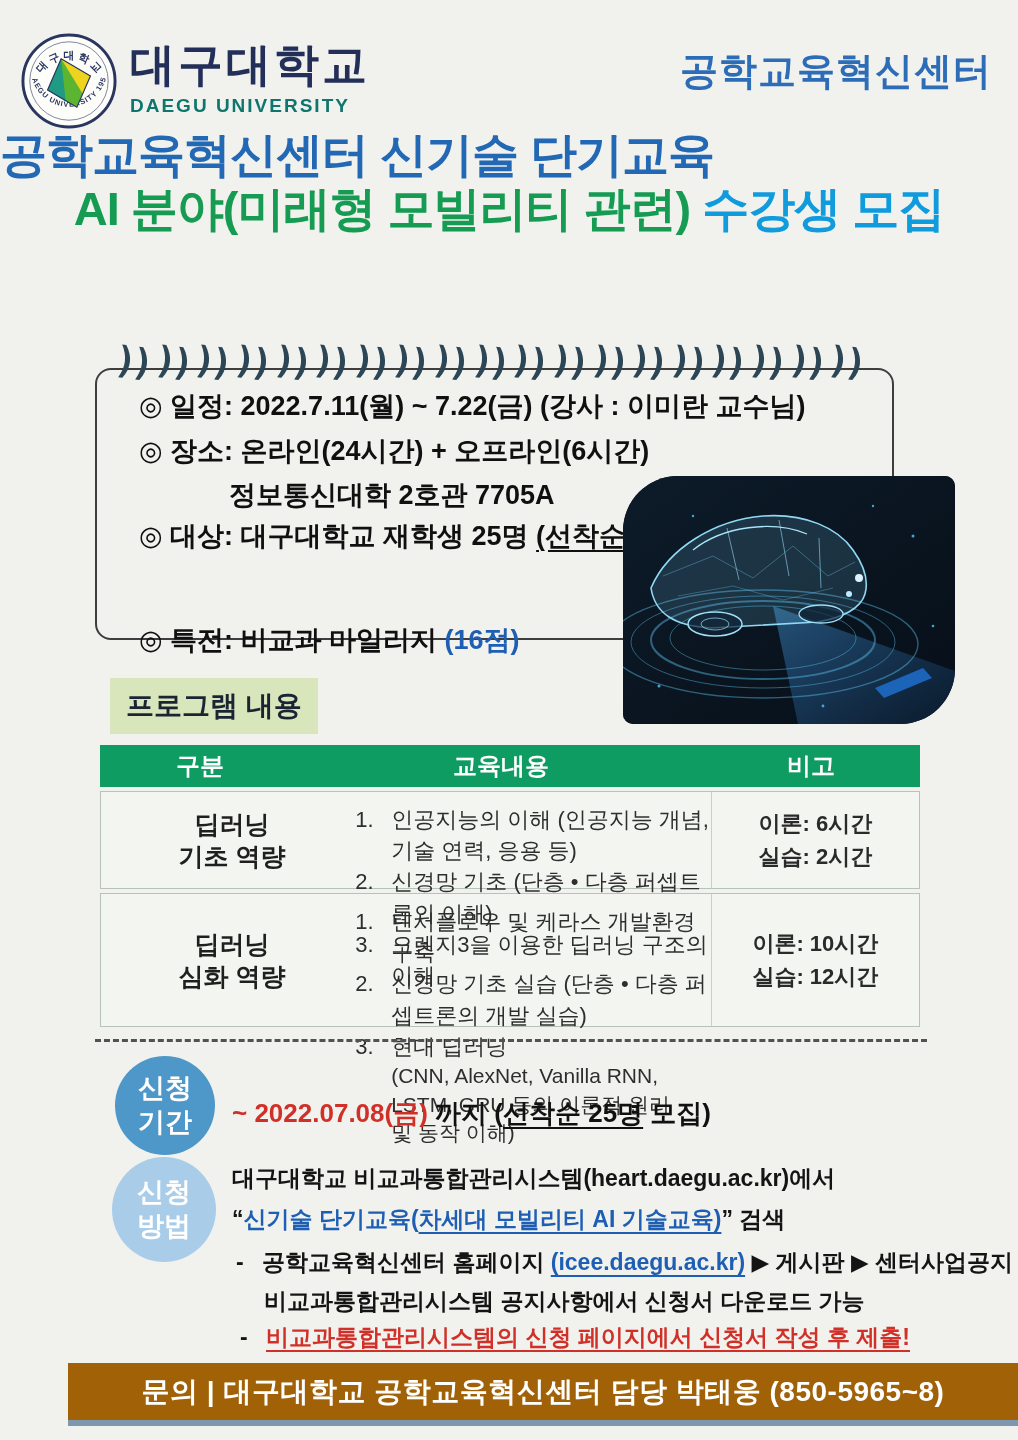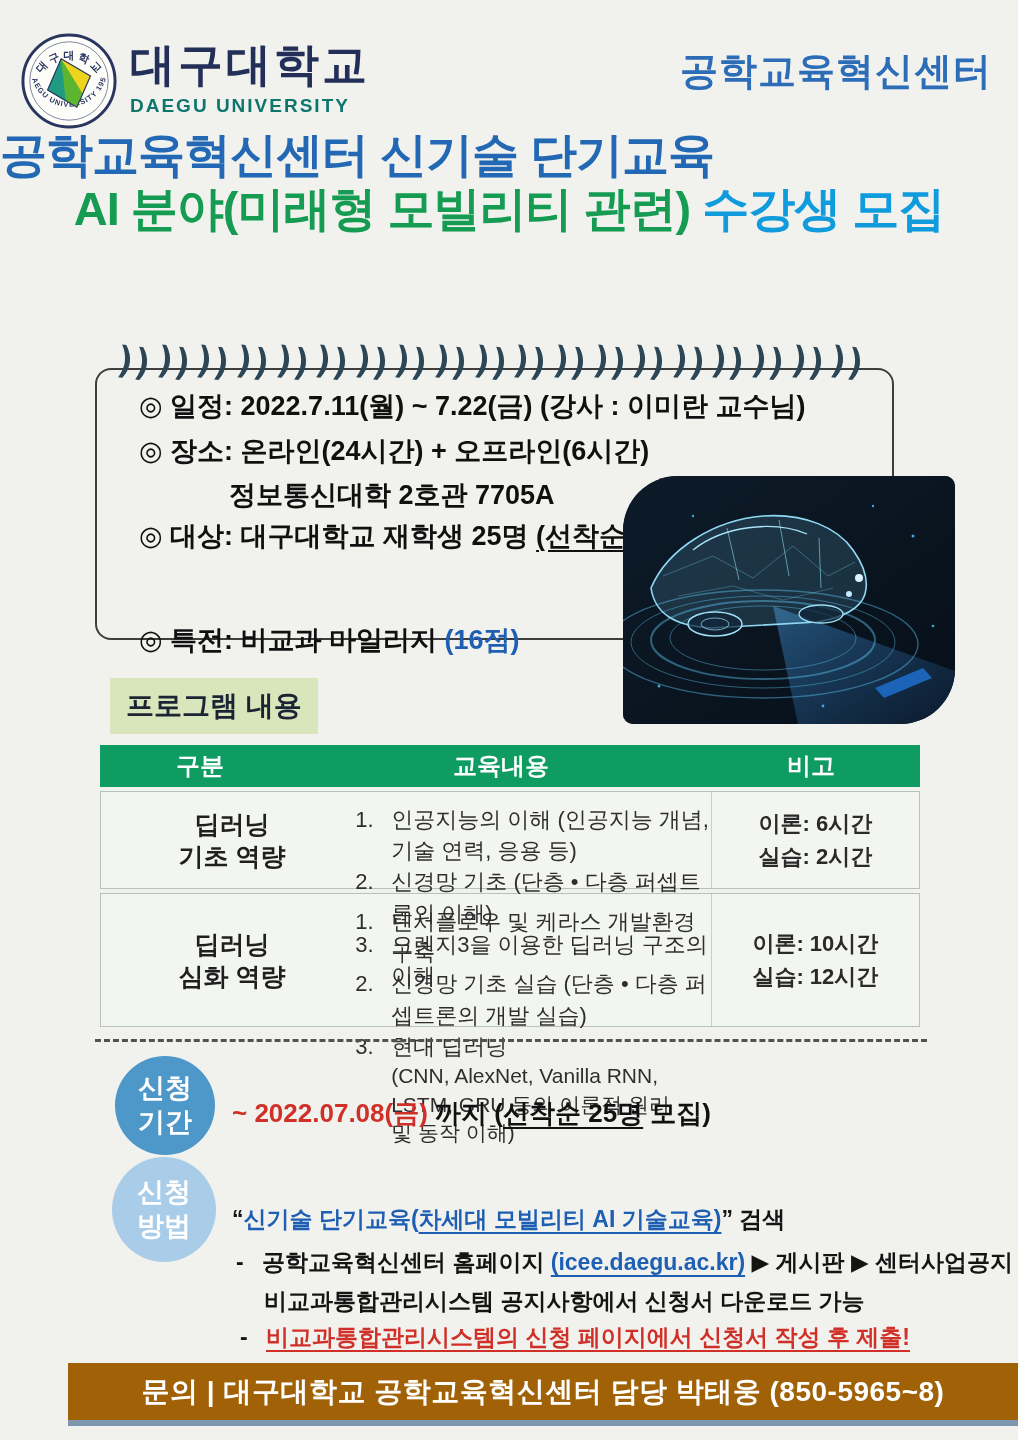--- a/index.html
+++ b/index.html
@@ -265,20 +265,21 @@
     <div>기간</div>
   </div>
   <div class="period-text">
     <span class="red">~ 2022.07.08(금)</span><span> 까지 (</span><span class="u">선착순 25명</span><span> 모집)</span>
   </div>
 
   <div class="badge badge2">
     <div>신청</div>
     <div>방법</div>
   </div>
+  <div class="m-line m1">대구대학교 비교과통합관리시스템(heart.daegu.ac.kr)에서</div>
   <div class="m-line m2">
     <span>“</span><span class="blue">신기술 단기교육(</span><span class="blue u">차세대 모빌리티 AI 기술교육)</span><span>” 검색</span>
   </div>
   <div class="m-line m3">
     <span class="dash">-</span><span>공학교육혁신센터 홈페이지 </span><span class="blue u">(icee.daegu.ac.kr)</span><span> ▶ 게시판 ▶ 센터사업공지 또는</span>
   </div>
   <div class="m-line m4">비교과통합관리시스템 공지사항에서 신청서 다운로드 가능</div>
   <div class="m-line m5">
     <span class="dash">-</span><span class="red u">비교과통합관리시스템의 신청 페이지에서 신청서 작성 후 제출!</span>
   </div>

